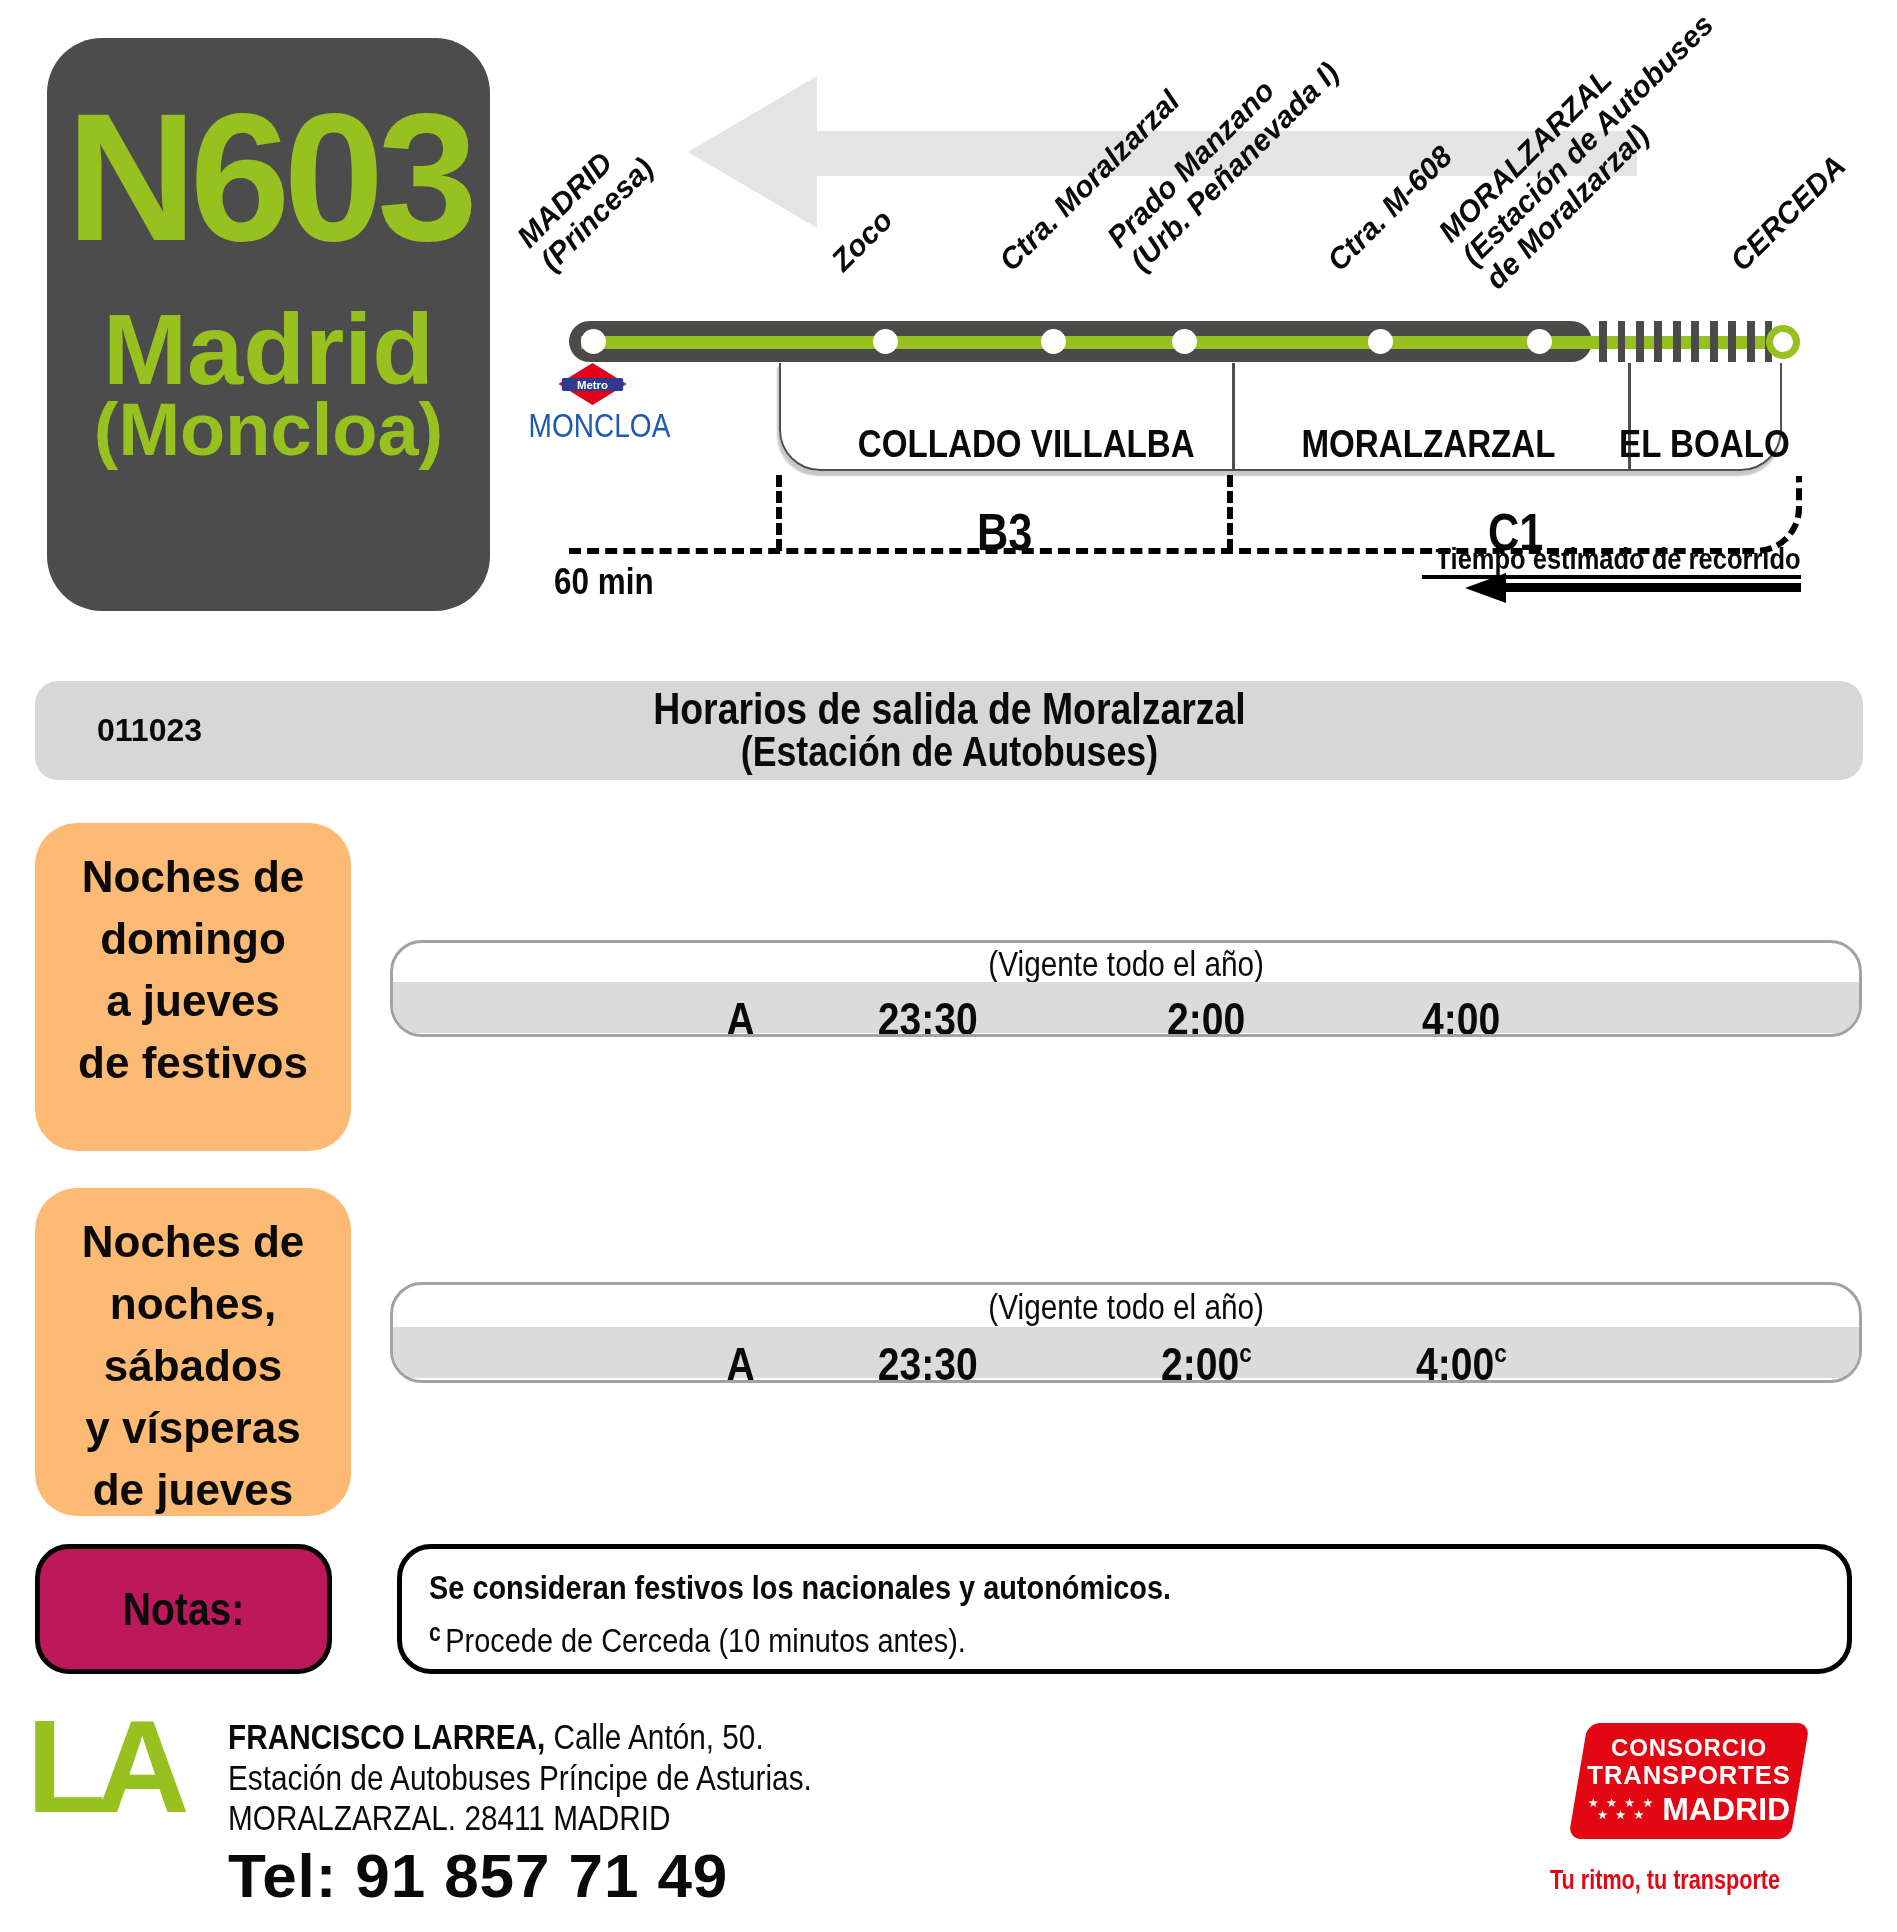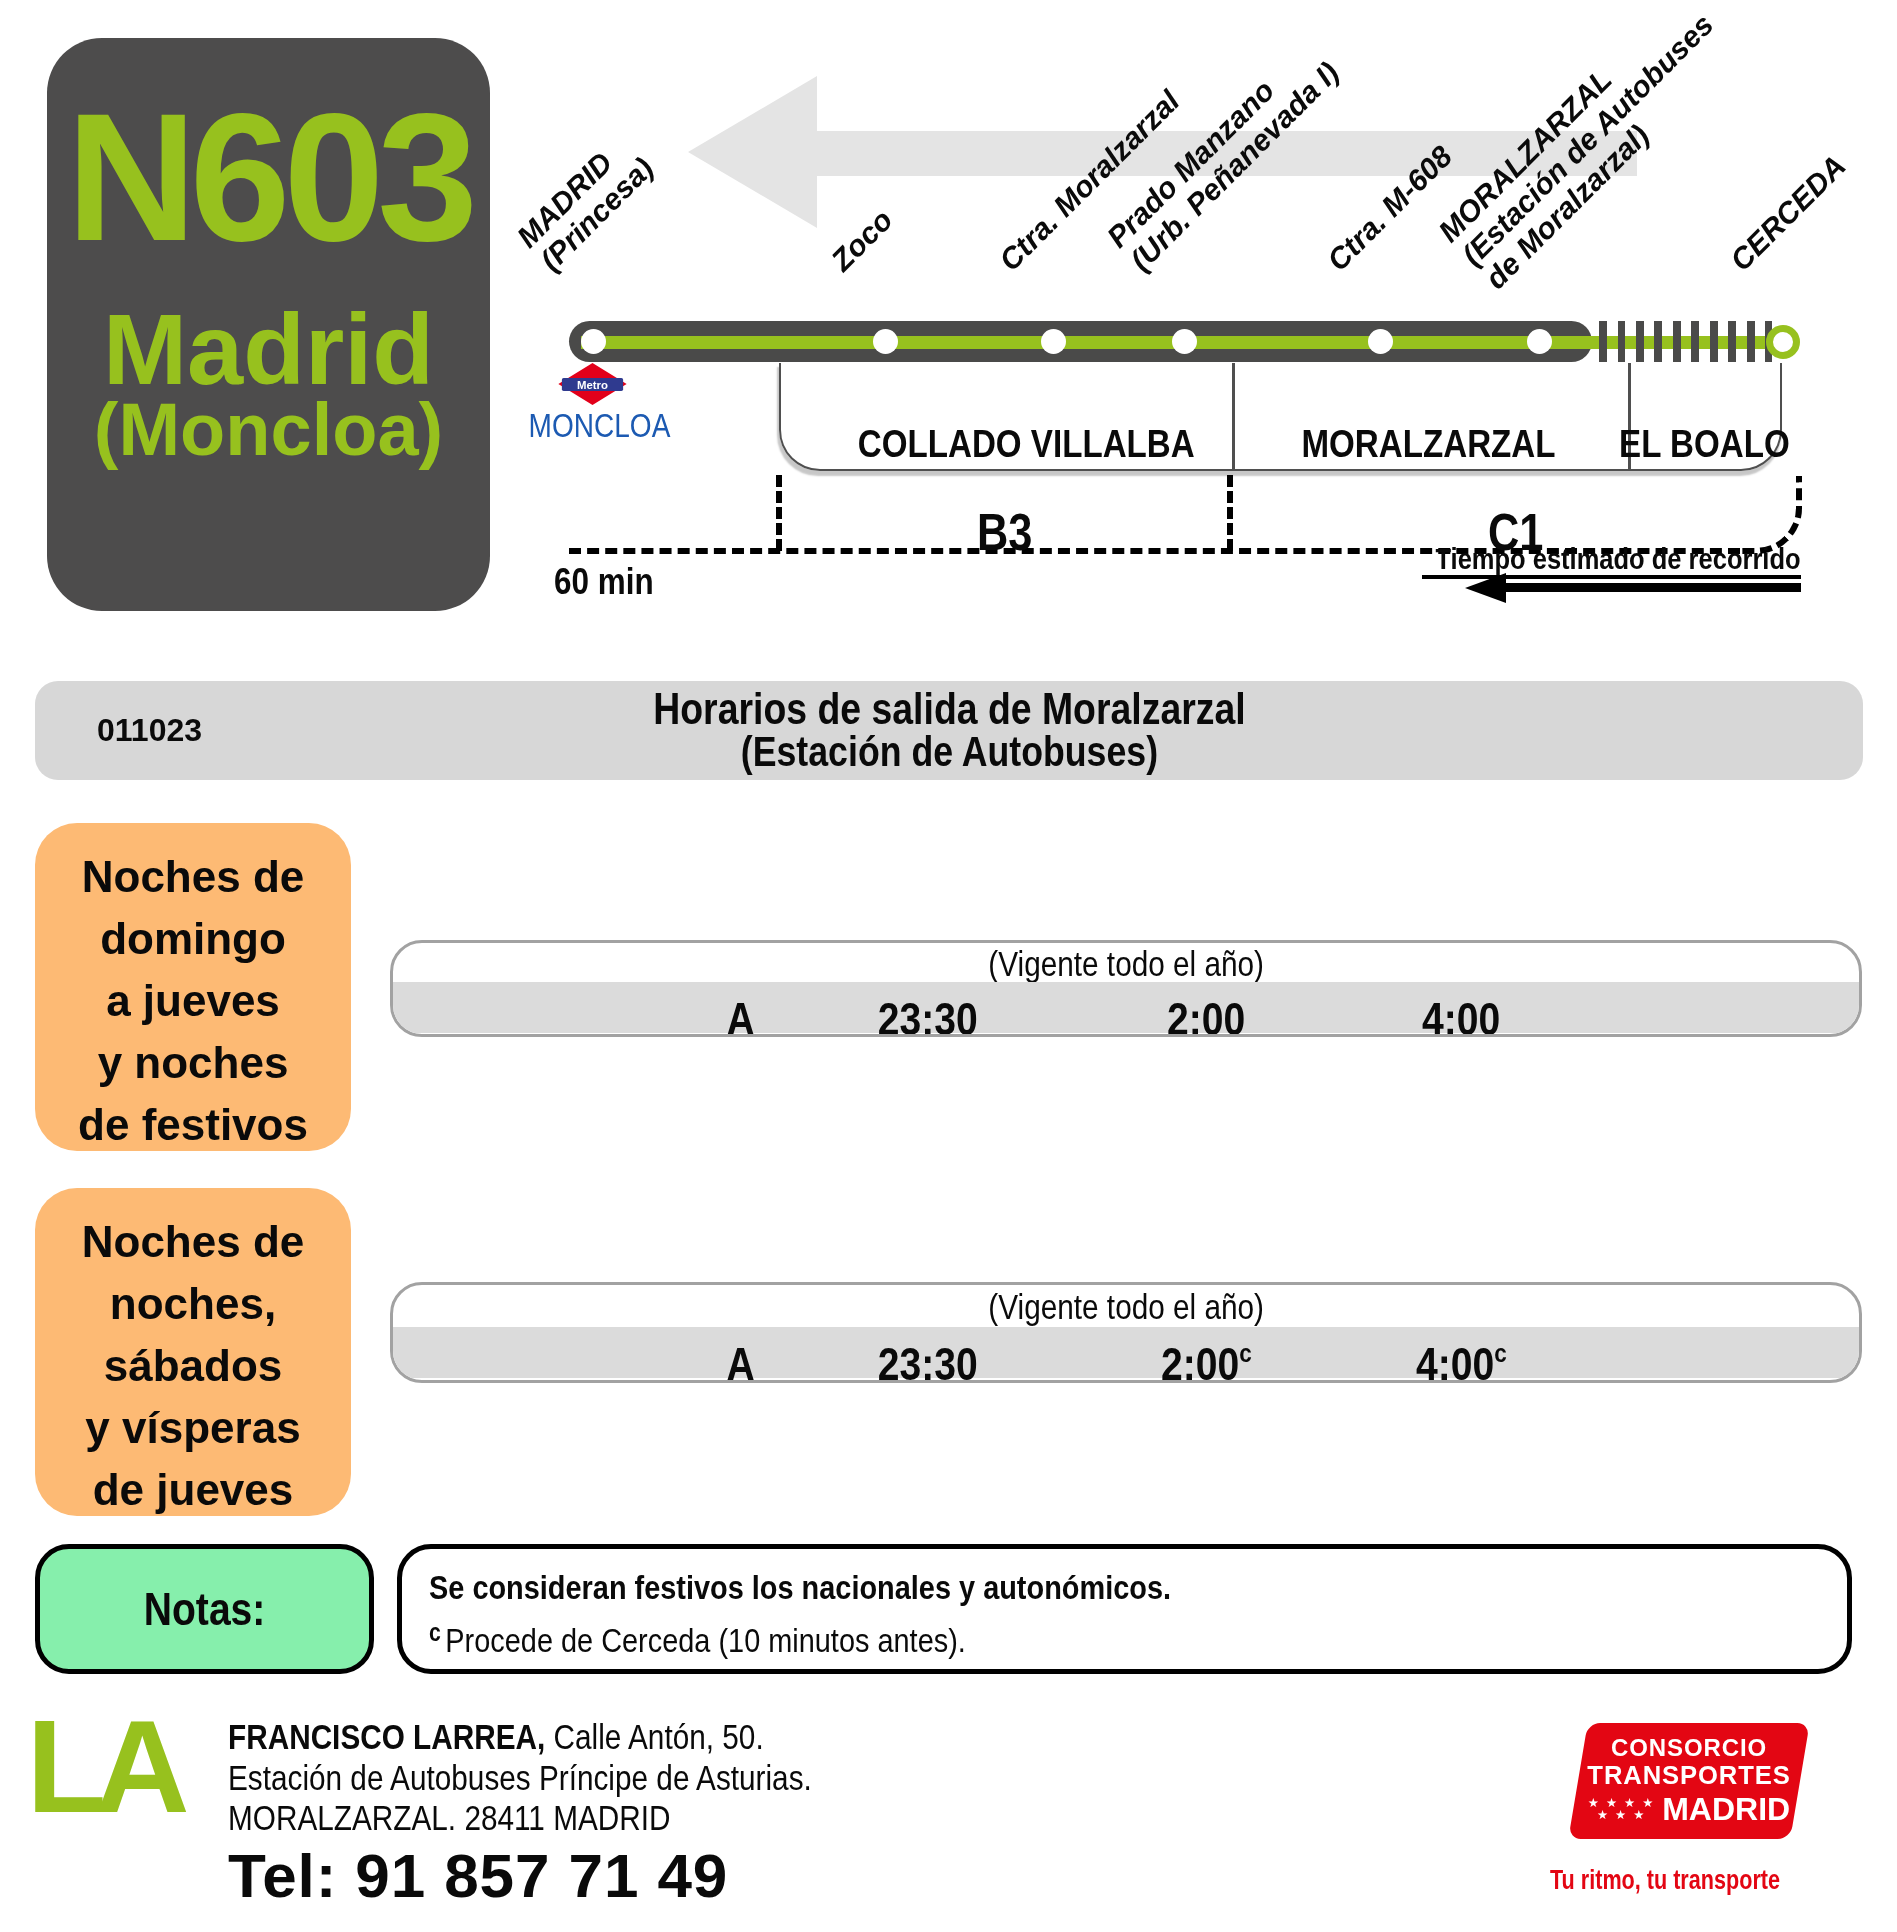--- a/index.html
+++ b/index.html
@@ -69,21 +69,21 @@
   .sched{left:390px;width:1472px;background:#fff;border:3.5px solid #A2A2A2;border-radius:32px;overflow:hidden;}
   .st1{top:940px;height:97px;} .st2{top:1282px;height:101px;}
   .validity{width:100%;text-align:center;font-size:35px;}
   .st1 .validity{height:39px;line-height:41px;} .st2 .validity{height:42px;line-height:44px;}
   .times{position:relative;width:100%;background:#DBDBDB;}
   .st1 .times{height:51px;} .st2 .times{height:51px;}
   .time{position:absolute;top:1.8px;width:212px;text-align:center;font-weight:700;font-size:46px;line-height:49px;}
   .time sup{font-size:26.5px;vertical-align:17.6px;font-weight:700;}
 
   
-  .notes-left{left:35px;top:1544px;width:339px;height:130px;border:5.3px solid #000;border-radius:34px;background:#86efac;
+  .notes-left{left:35px;top:1544px;width:297px;height:130px;border:5.3px solid #000;border-radius:34px;background:#be185d;
               display:flex;align-items:center;justify-content:center;font-weight:700;font-size:46px;}
   .notes-right{left:397px;top:1544px;width:1455px;height:130px;border:5.3px solid #000;border-radius:34px;background:#fff;}
   .nl1{left:26.5px;top:19.4px;font-weight:700;font-size:34px;}
   .nl2{left:26.5px;top:69px;font-size:34px;}
   .nl2 sup{font-size:25px;font-weight:700;vertical-align:10.6px;margin-right:5.3px;}
 
   
   .op-logo{left:26.5px;top:1701px;font-weight:700;font-size:131px;line-height:1;letter-spacing:-11.5px;color:#97C11E;}
   .addr{left:228px;font-size:35px;line-height:39px;}
   .a1{top:1717px;} .a2{top:1758px;} .a3{top:1798px;}
@@ -215,21 +215,20 @@
     </div>
     <div class="abs tb-l2">
       <span class="cxc">(Estación de Autobuses)</span>
     </div>
   </div>
 
   <div class="abs period-box pb1">
     <span>Noches de</span>
     <span>domingo</span>
     <span>a jueves</span>
-    <span>y noches</span>
     <span>de festivos</span>
   </div>
 
   <div class="abs sched st1">
     <div class="validity">
       <span class="cxc">(Vigente todo el año)</span>
     </div>
     <div class="times">
       <div class="time" style="left:242px;">
         <span class="cxc"><span>A</span><sup></sup></span>

